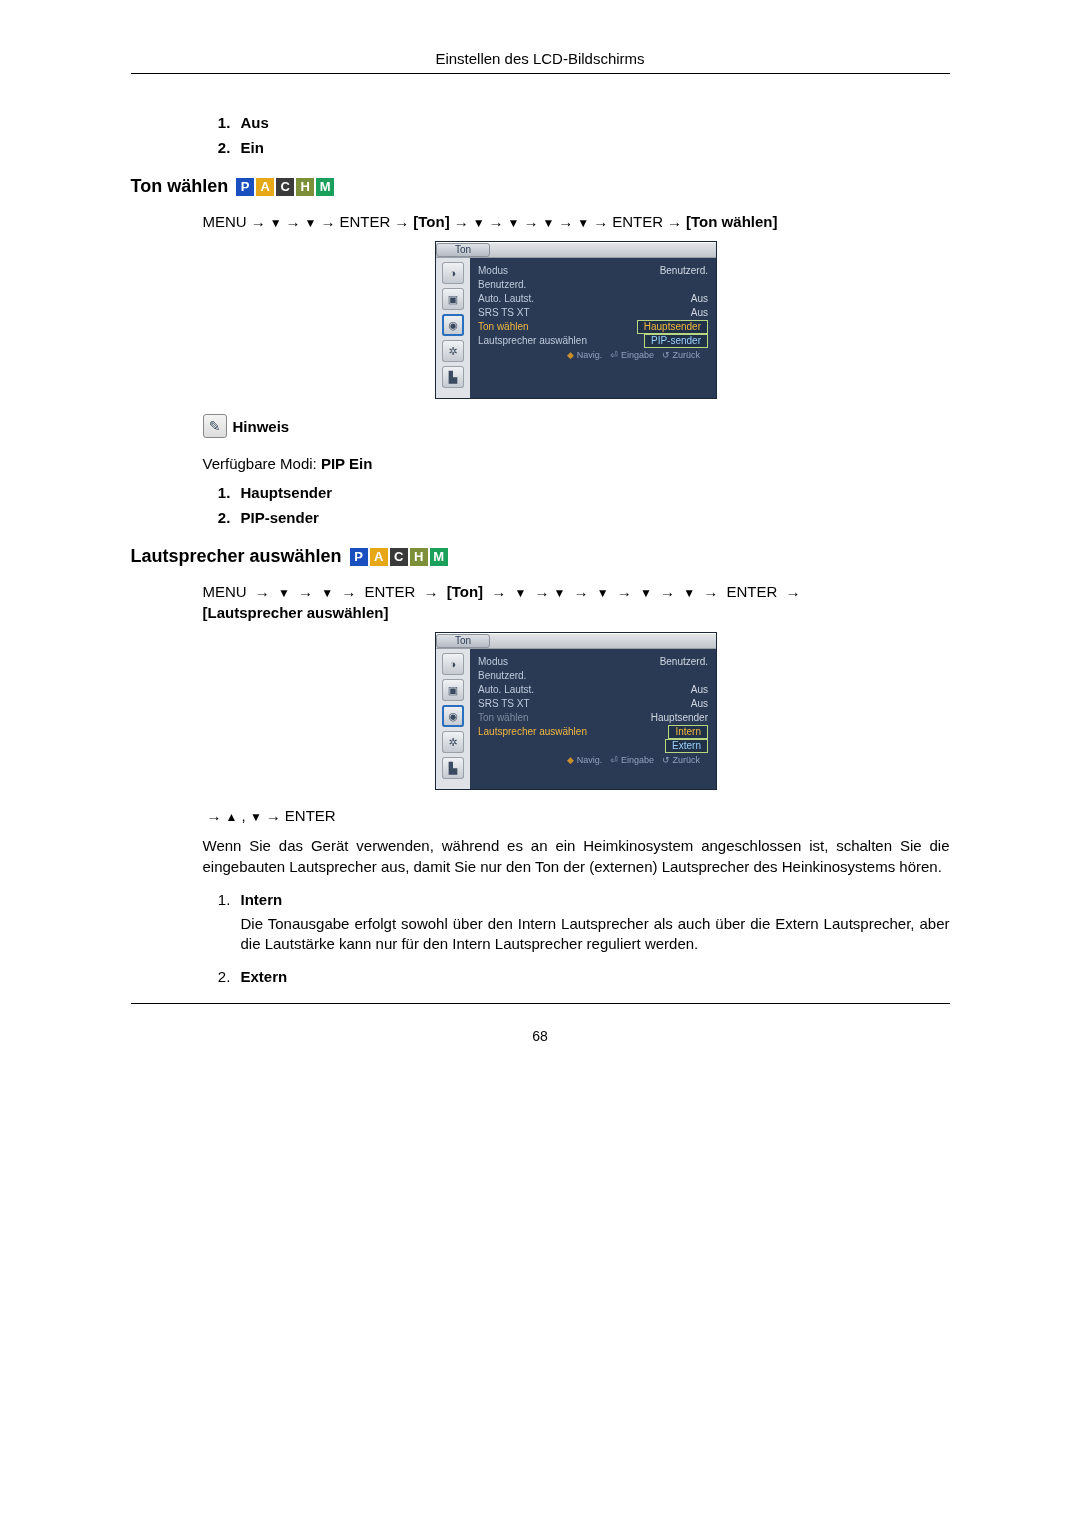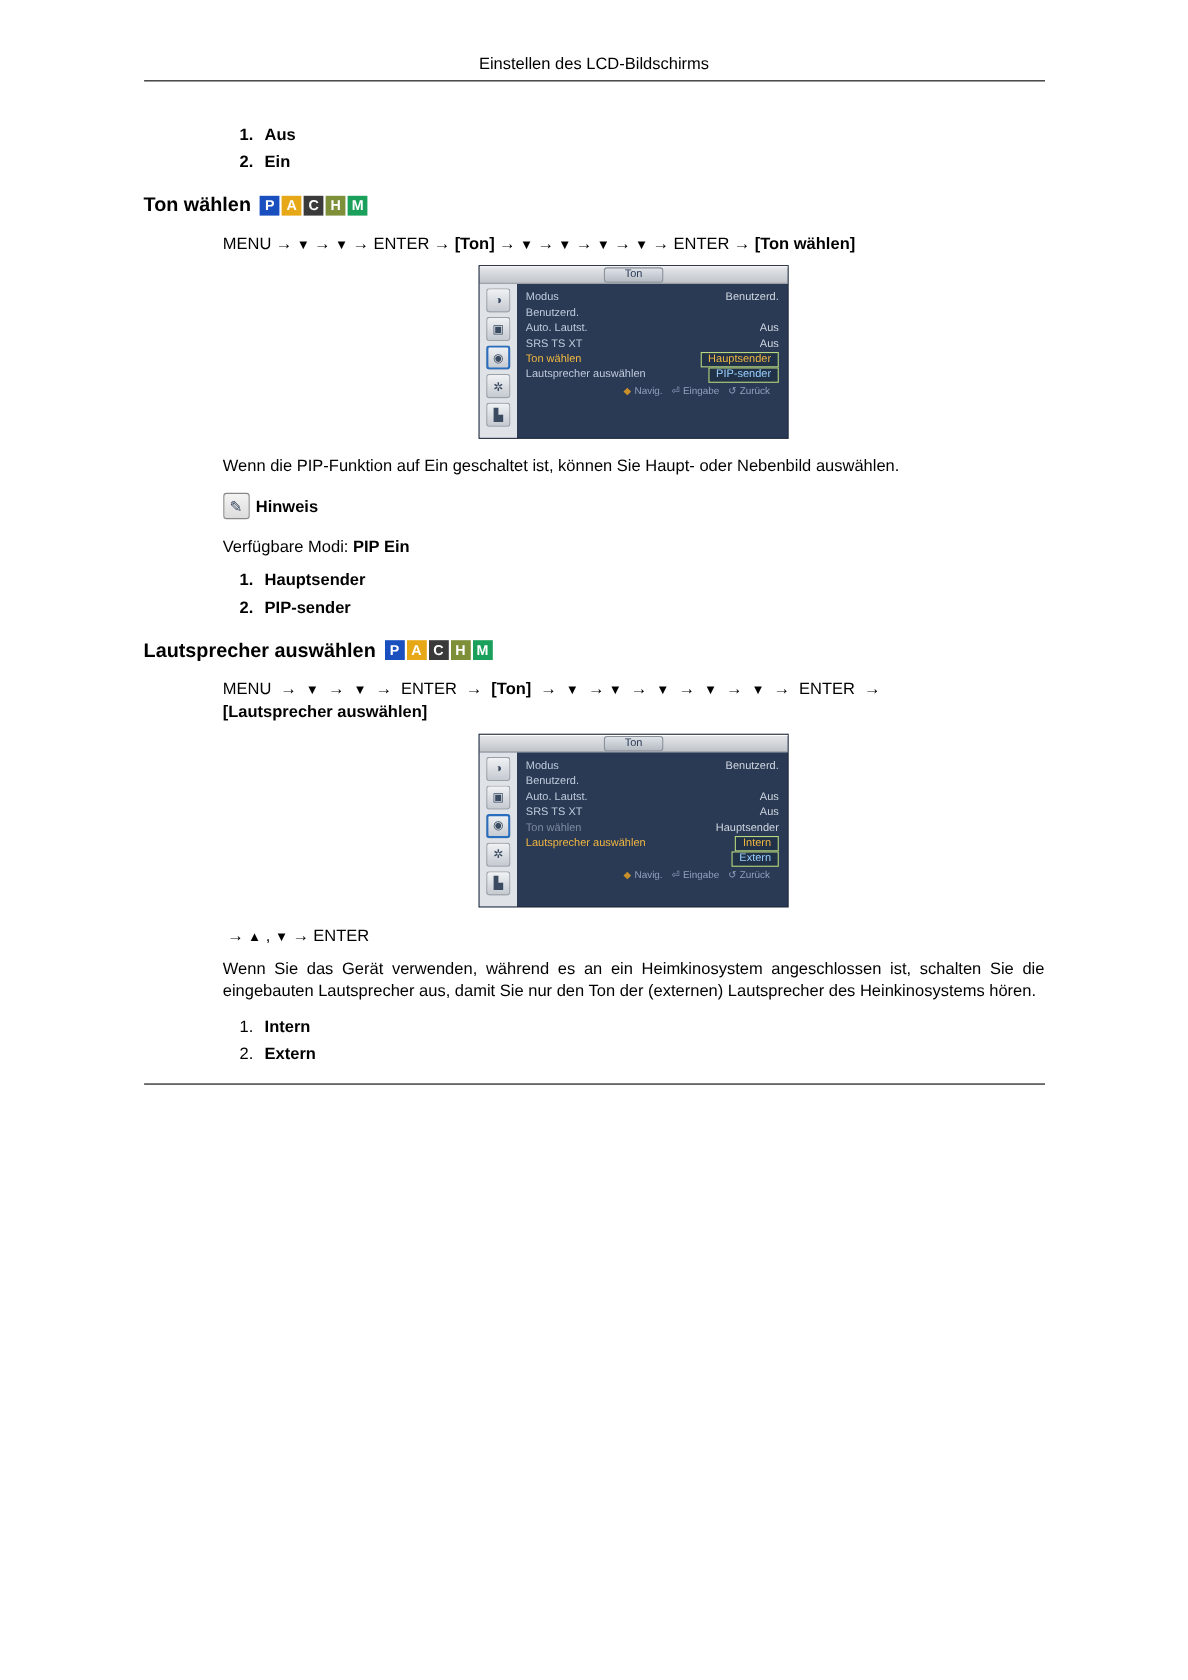--- a/index.html
+++ b/index.html
@@ -97,21 +97,20 @@
     color: #cfd6df;
     font-size: 10px;
     text-align: left;
     box-shadow: 0 0 0 1px #1b2638;
   }
   .osd-titlebar {
     background: linear-gradient(#e6e8eb,#bfc3c8);
     box-shadow: inset 0 1px 0 #fff, inset 0 -1px 0 #9aa0a8;
     color: #2a3a55;
     font-size: 10px;
-    text-align: center;
     padding: 1px 0;
     position: relative;
   }
   .osd-titlebar .tab {
     display:inline-block;
     background: linear-gradient(#dfe3e8,#b7bcc4);
     border: 1px solid #8c929c;
     border-radius: 3px;
     padding: 0 18px;
     line-height: 12px;
@@ -284,21 +283,20 @@
                     <span>↺</span>
                     <span>Zurück</span>
                   </span>
               </div>
             </div>
           </div>
         </div>
       </div>
 
 
-      <p class="para">Wenn die PIP-Funktion auf Ein geschaltet ist, können Sie Haupt- oder Nebenbild auswählen.</p>
 
       <div class="note-line">
         <span class="note-icon">✎</span>
         <span class="bold">Hinweis</span>
       </div>
 
       <p class="para" style="margin-bottom:10px">
         <span>Verfügbare Modi: </span><span class="bold">PIP Ein</span>
       </p>
 
@@ -386,22 +384,24 @@
 
       <div class="nav-path">
         <span class="arrow">→</span><span class="up-tri">▲</span><span> , </span><span class="down-tri">▼</span><span class="arrow">→</span><span>ENTER</span>
       </div>
 
       <p class="para">Wenn Sie das Gerät verwenden, während es an ein Heimkinosystem angeschlossen ist, schalten Sie die eingebauten Lautsprecher aus, damit Sie nur den Ton der (externen) Lautsprecher des Heinkinosystems hören.</p>
 
       <ol class="numlist">
         <li>
           <span class="bold">Intern</span>
+          <p class="sub-para">Die Tonausgabe erfolgt sowohl über den Intern Lautsprecher als auch über die Extern Lautsprecher, aber die Lautstärke kann nur für den Intern Lautsprecher reguliert werden.</p>
         </li>
         <li>
           <span class="bold">Extern</span>
         </li>
       </ol>
     </div>
   </div>
 
   <hr class="hr">
+  <div class="page-num">68</div>
 </div>
 
 </body></html>

